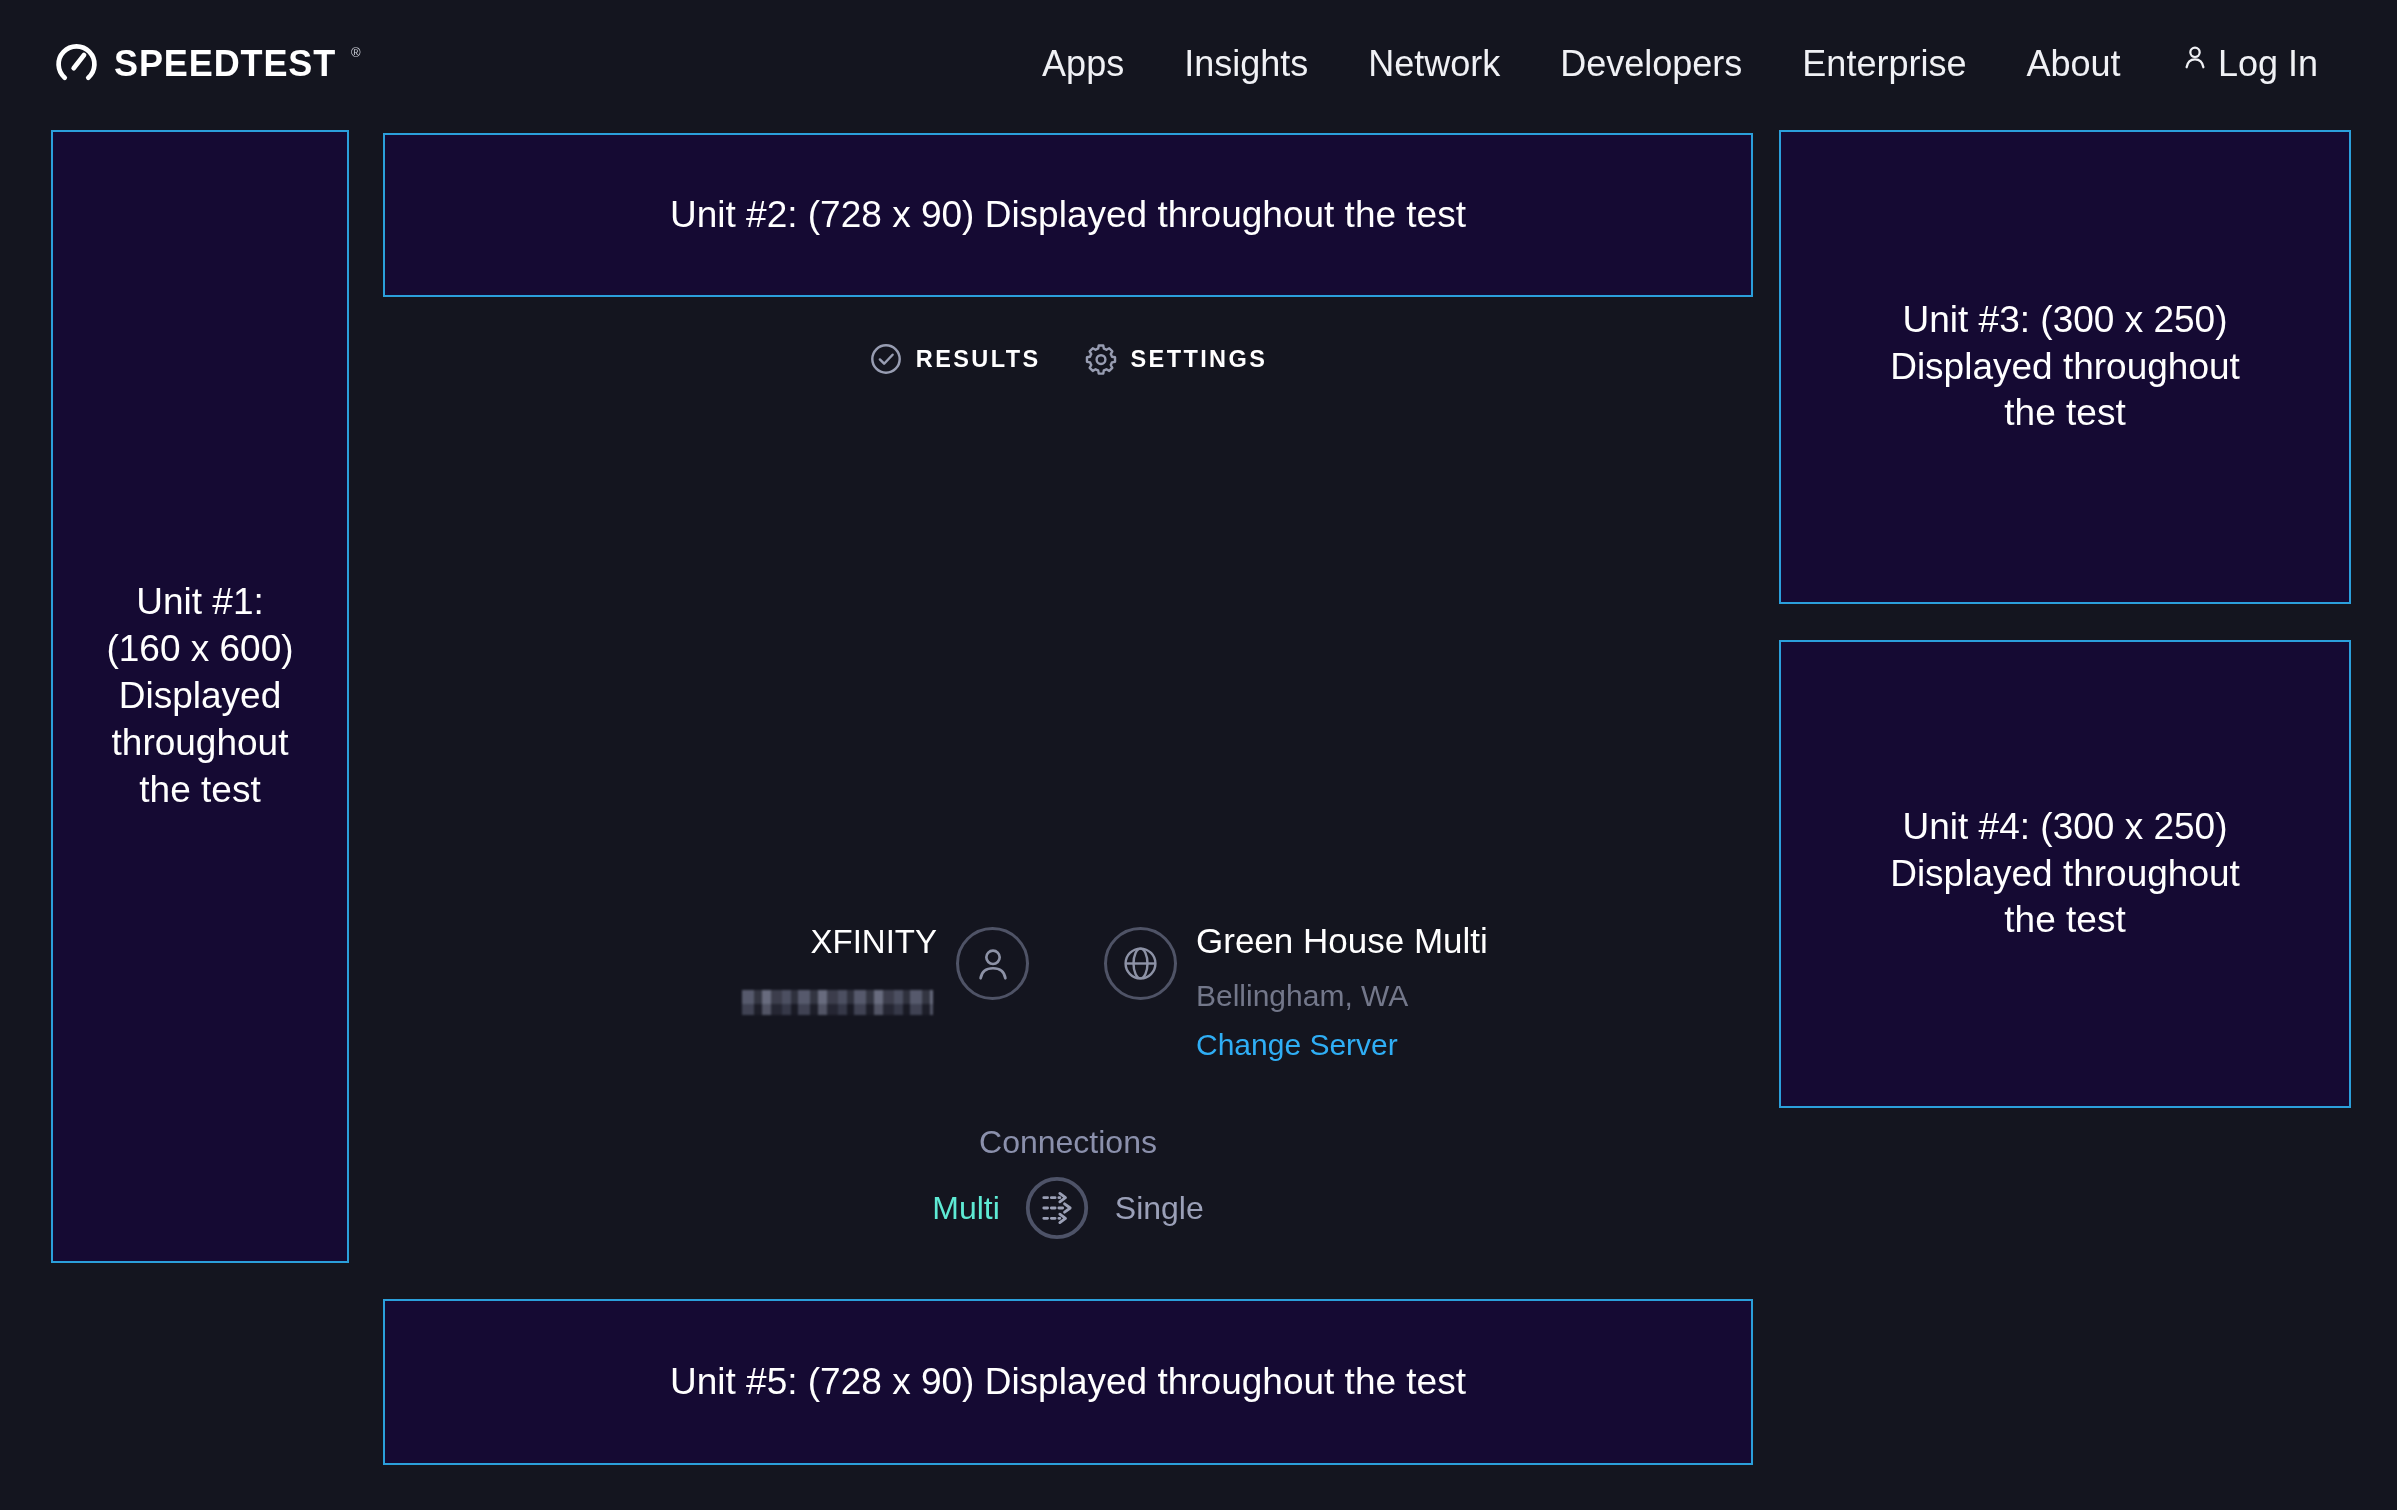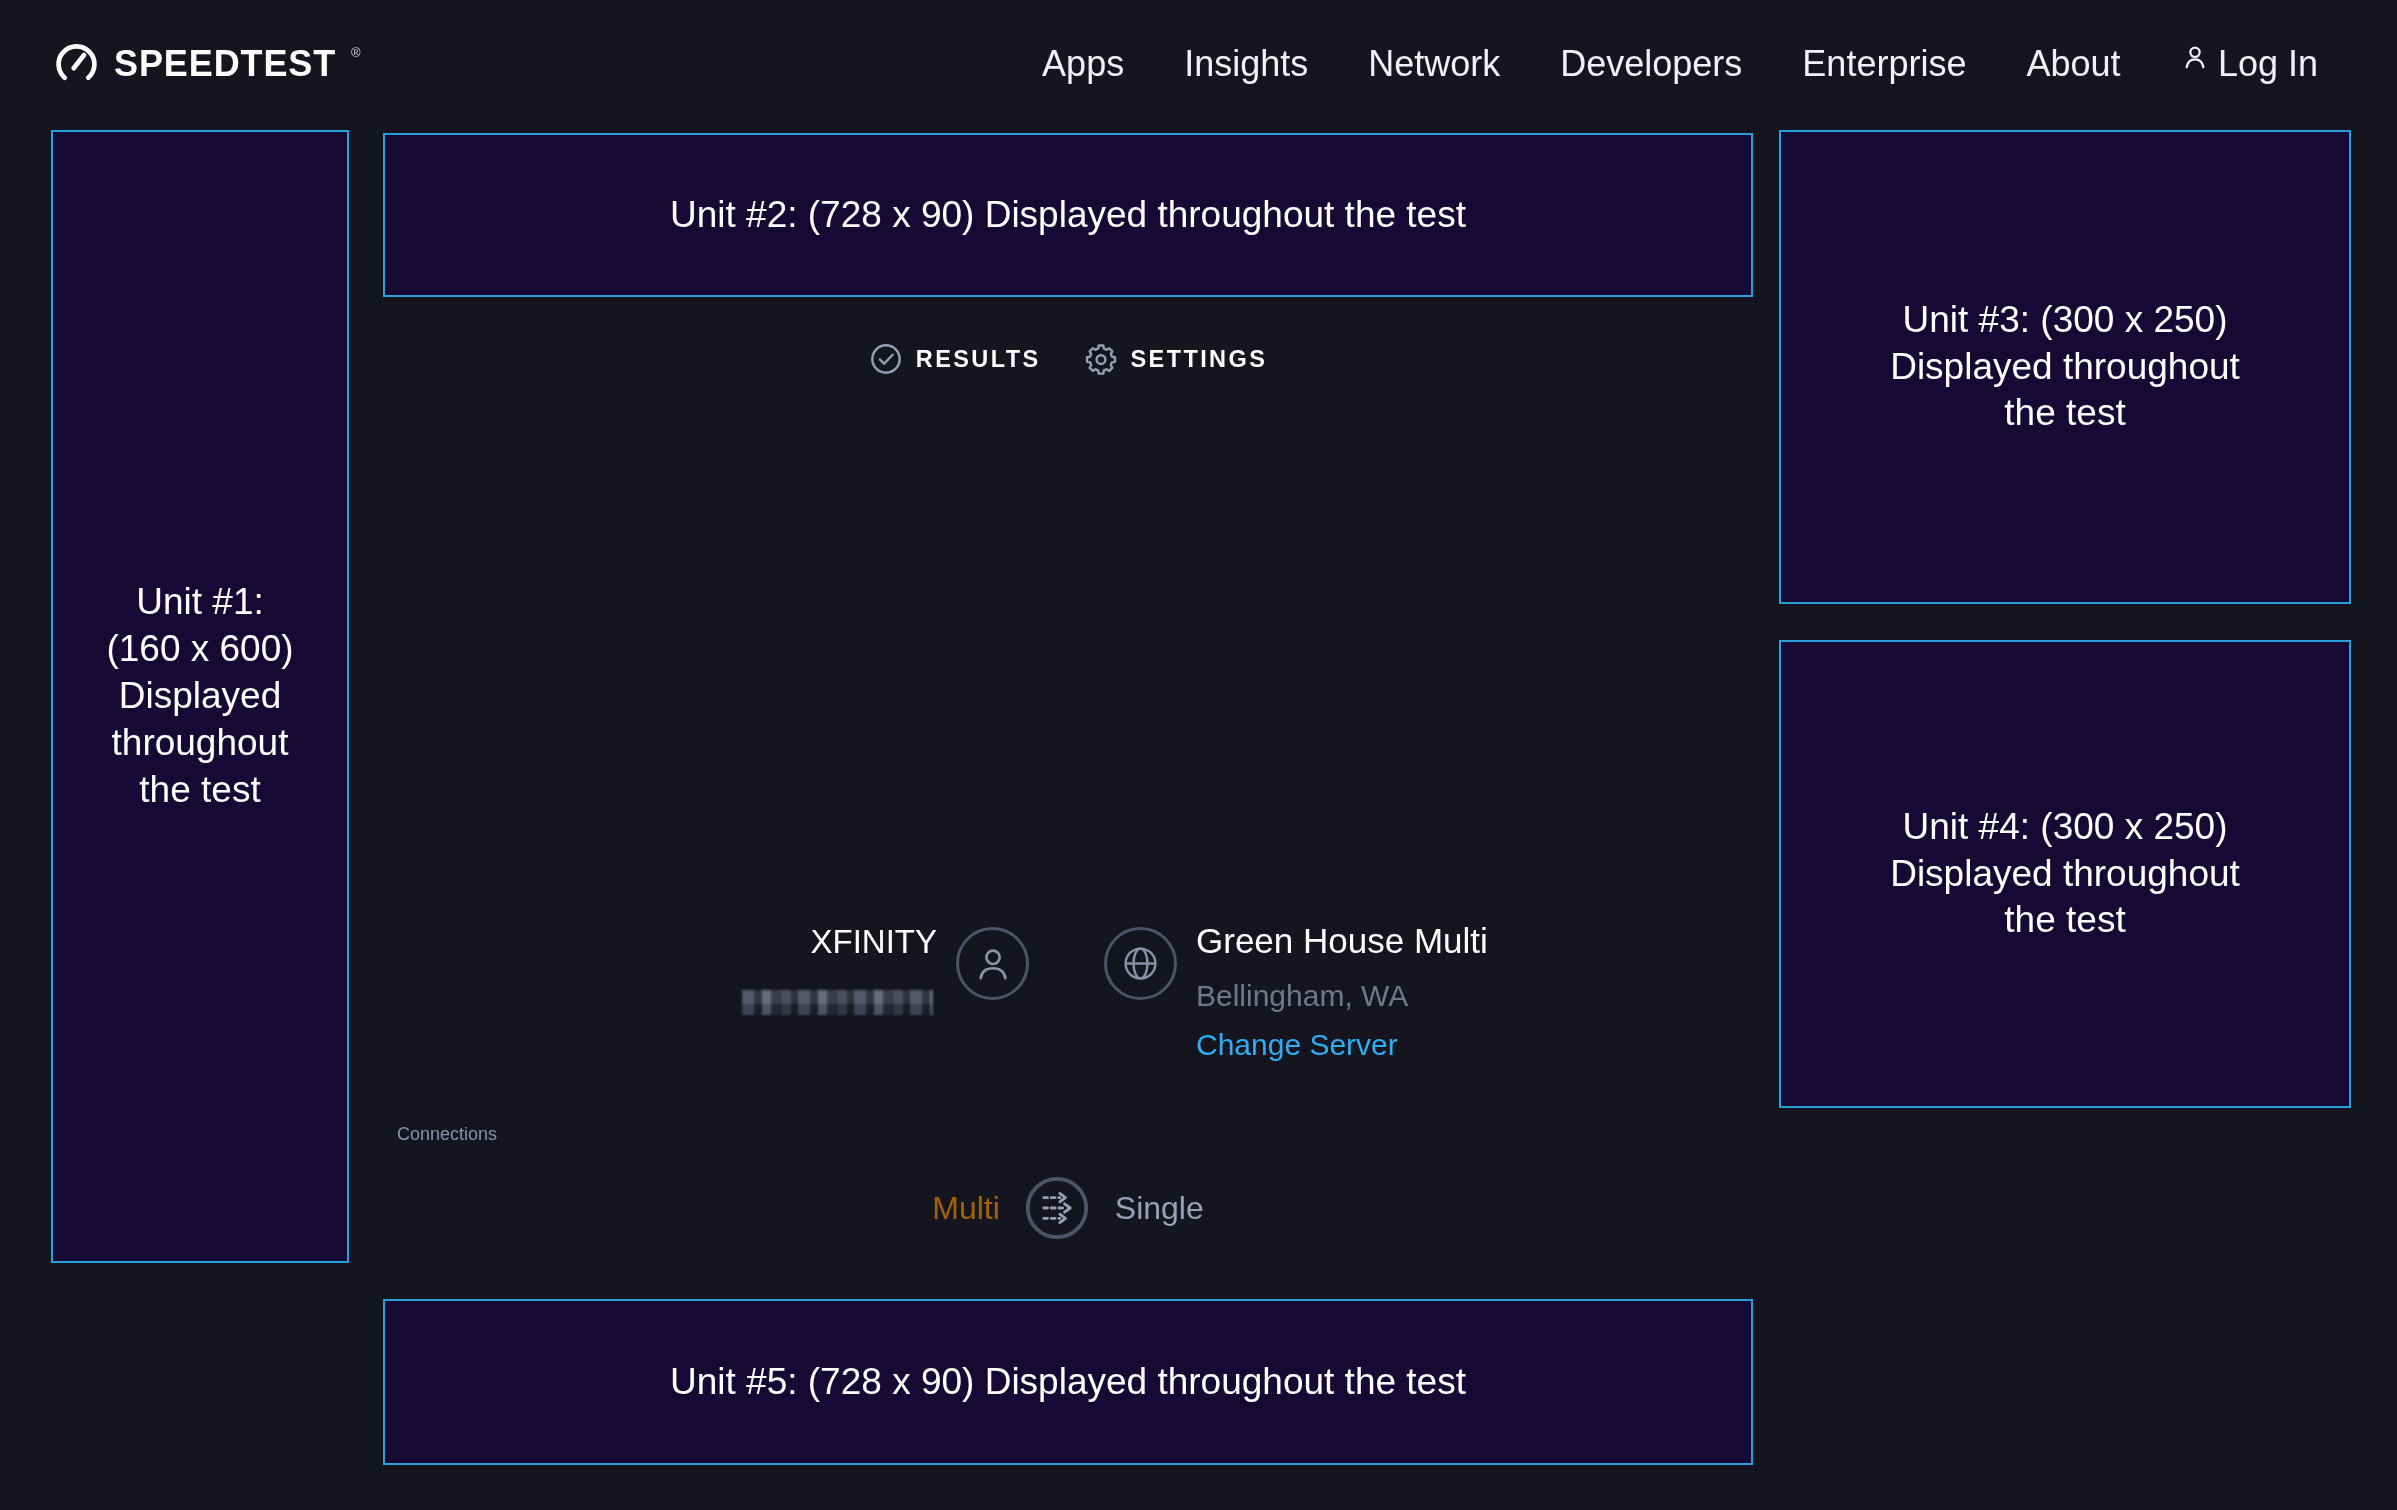--- a/index.html
+++ b/index.html
@@ -53,25 +53,25 @@
           repeating-linear-gradient(90deg,#5a5e72 0 12.2px,#23242f 12.2px 20px,#767a8e 20px 29px,#30323f 29px 40px,#4a4d60 40px 49px,#1c1d28 49px 56px);}
   .avatar{position:absolute;width:73px;height:73px;border:3.8px solid #4f5366;border-radius:50%;
           box-sizing:border-box;display:flex;align-items:center;justify-content:center;}
   #avatar-person{left:956px;top:927px;}
   #avatar-globe{left:1104px;top:927px;}
   .server-name{position:absolute;left:1196px;top:921px;font-size:35px;font-weight:500;color:#ffffff;}
   .server-loc{position:absolute;left:1196px;top:979px;font-size:30px;color:#73778a;}
   .change-server{position:absolute;left:1196px;top:1028px;font-size:30px;color:#2faef5;cursor:pointer;text-decoration:none;}
 
   
-  .conn-label{position:absolute;left:397px;top:1124px;width:1370px;text-align:left;
-              font-size:18px;color:#8b90ac;}
+  .conn-label{position:absolute;left:383px;top:1124px;width:1370px;text-align:center;
+              font-size:32px;color:#8b90ac;}
   .conn-row{position:absolute;left:383px;top:1175px;width:1370px;height:66px;
             display:flex;align-items:center;justify-content:center;gap:24.5px;}
-  .conn-multi{font-size:32px;font-weight:500;color:#a16207;cursor:pointer;}
+  .conn-multi{font-size:32px;font-weight:500;color:#5eead4;cursor:pointer;}
   .conn-single{font-size:32px;color:#9ba0b8;cursor:pointer;}
   .conn-toggle{width:66px;height:66px;cursor:pointer;}
 </style>
 </head>
 <body>
 
 <div id="app">
 
   <header>
     <div class="logo">

